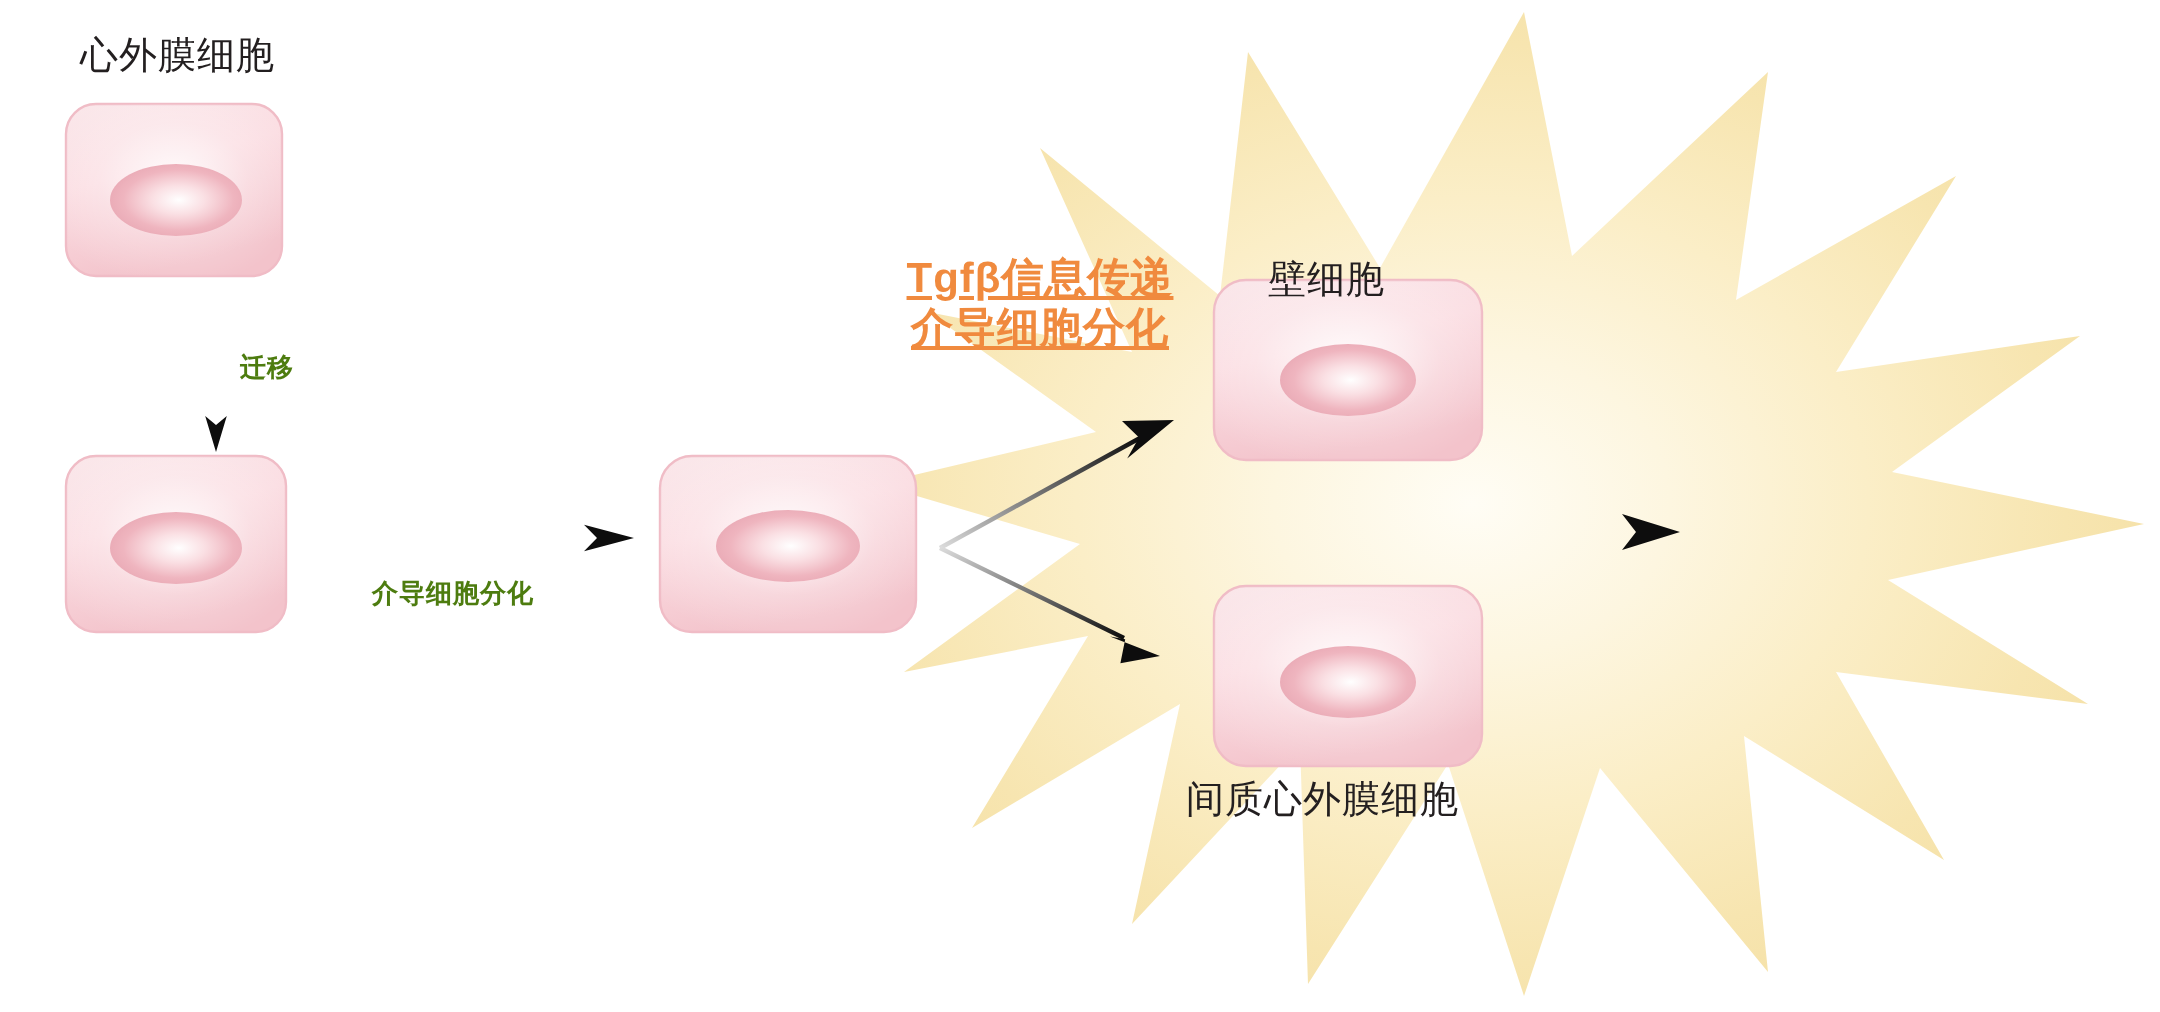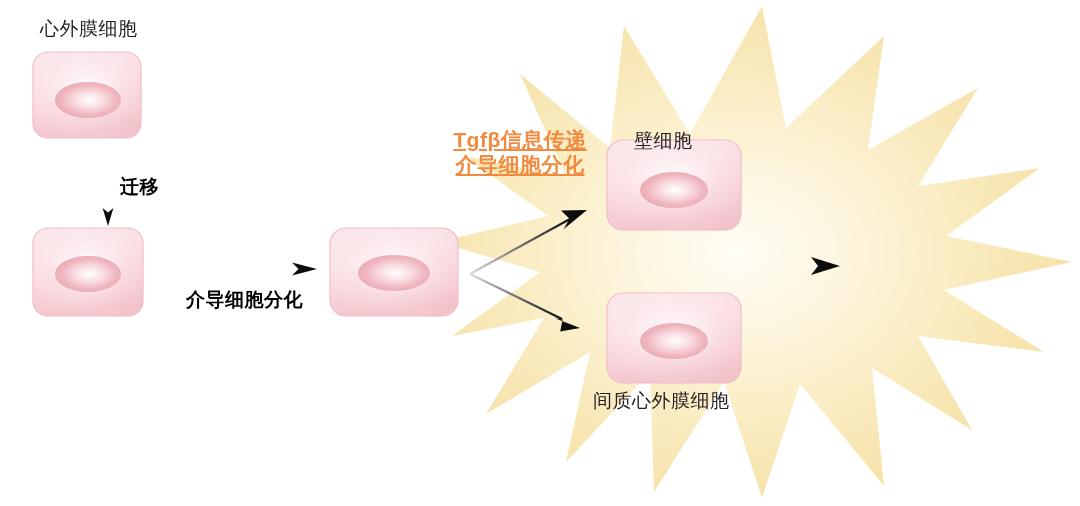--- a/index.html
+++ b/index.html
@@ -51,23 +51,23 @@
   }
   .mid-orange {
     color: #f08a3e;
     font-weight: bold;
     font-size: 21px;
     letter-spacing: 0.5px;
     text-align: center;
     text-decoration: underline;
   }
   .sm-orange {
-    color: #000000;
-    font-weight: bold;
-    font-size: 19px;
+    color: #4d7c0f;
+    font-weight: bold;
+    font-size: 13px;
     letter-spacing: 0.5px;
   }
 </style>
 </head>
 <body>
 
 <div id="stage">
 
   <svg id="artboard" viewBox="0 0 1080 506" xmlns="http://www.w3.org/2000/svg">
     <defs>

